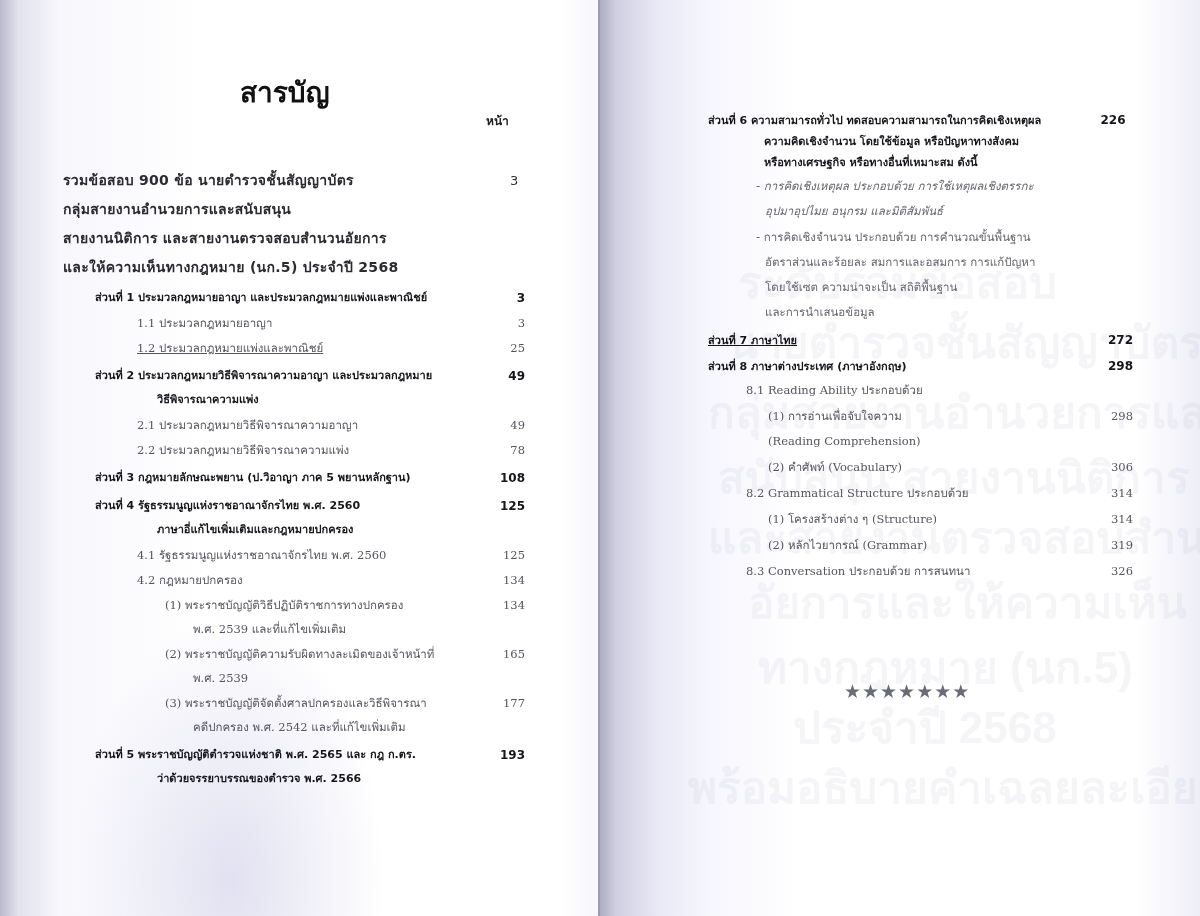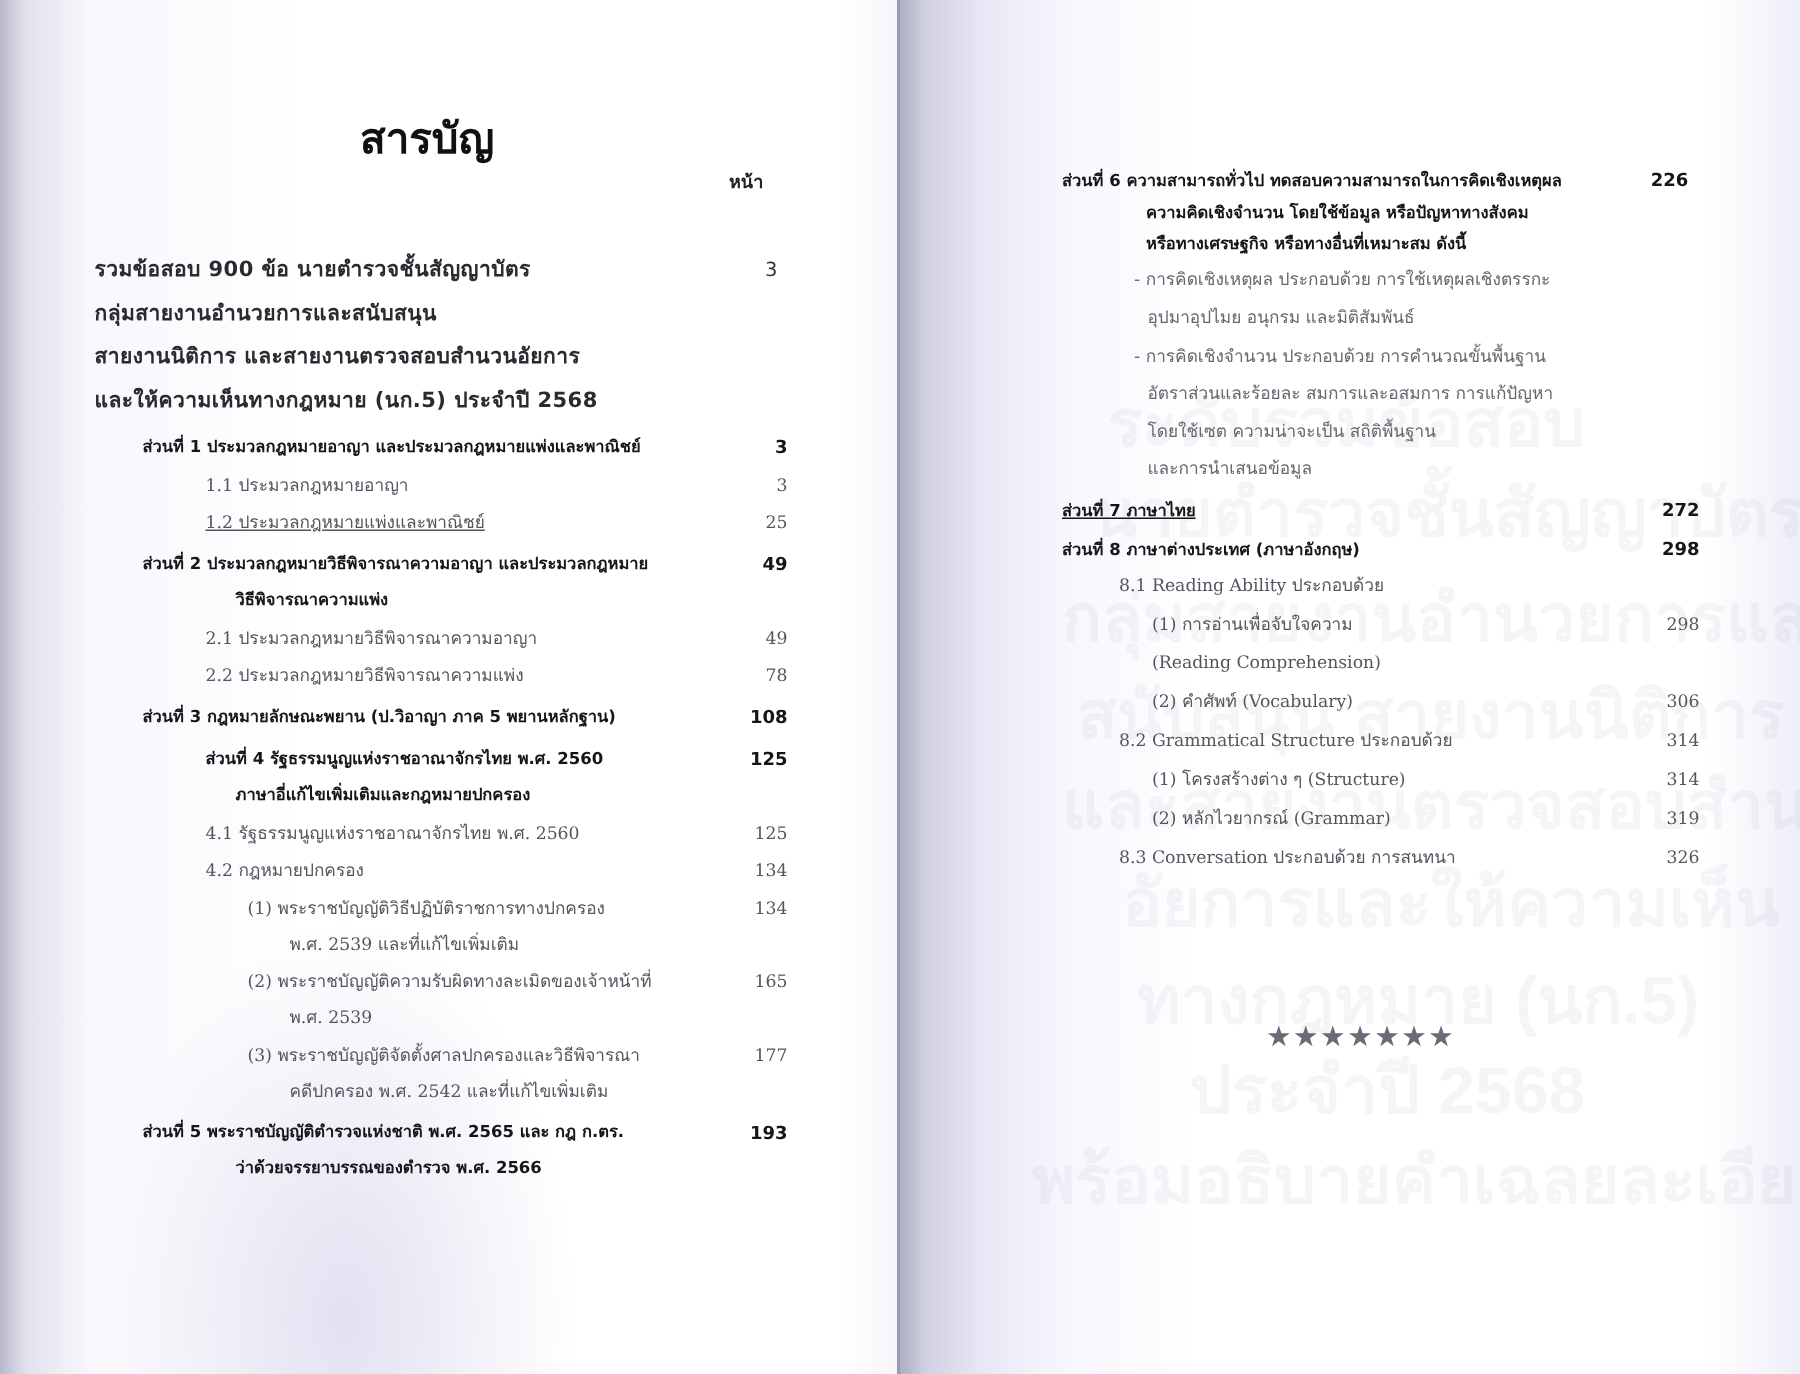--- a/index.html
+++ b/index.html
@@ -125,21 +125,21 @@
         <div class="pg" style="line-height: 24px;">78</div>
       </div>
       <div class="row part" style="margin-top: 4px;">
         <div class="txt" style="padding-left: 0px;">
           <span class="line" style="line-height: 24px;">ส่วนที่ 3  กฎหมายลักษณะพยาน (ป.วิอาญา ภาค 5 พยานหลักฐาน)</span>
         </div>
         <div class="pg" style="line-height: 24px;">108</div>
       </div>
       <div class="row part" style="margin-top: 4px;">
         <div class="txt" style="padding-left: 0px;">
-          <span class="line" style="line-height: 24px; margin-left: 42px;">ส่วนที่ 4  รัฐธรรมนูญแห่งราชอาณาจักรไทย พ.ศ. 2560</span>
+          <span class="line" style="line-height: 24px;">ส่วนที่ 4  รัฐธรรมนูญแห่งราชอาณาจักรไทย พ.ศ. 2560</span>
           <span class="line" style="line-height: 24px; padding-left: 62px;">ภาษาอี่แก้ไขเพิ่มเติมและกฎหมายปกครอง</span>
         </div>
         <div class="pg" style="line-height: 24px;">125</div>
       </div>
       <div class="row sub" style="margin-top: 1px;">
         <div class="txt" style="padding-left: 42px;">
           <span class="line" style="line-height: 24px;">4.1 รัฐธรรมนูญแห่งราชอาณาจักรไทย พ.ศ. 2560</span>
         </div>
         <div class="pg" style="line-height: 24px;">125</div>
       </div>
@@ -197,21 +197,21 @@
 <div class="toc toc-right" id="toc-right">
     <div class="row part" style="margin-top: 5px;">
       <div class="txt" style="padding-left: 0px;">
         <span class="line" style="line-height: 21px;">ส่วนที่ 6 ความสามารถทั่วไป ทดสอบความสามารถในการคิดเชิงเหตุผล</span>
         <span class="line" style="line-height: 21px; padding-left: 56px;">ความคิดเชิงจำนวน โดยใช้ข้อมูล หรือปัญหาทางสังคม</span>
         <span class="line" style="line-height: 21px; padding-left: 56px;">หรือทางเศรษฐกิจ หรือทางอื่นที่เหมาะสม ดังนี้</span>
       </div>
       <div class="pg" style="line-height: 21px; text-align: center;">226</div>
     </div>
     <div class="row bullet" style="margin-top: 1px;">
-      <div class="txt" style="padding-left: 48px;">
+      <div class="txt" style="padding-left: 48px; font-style: italic;">
         <span class="line" style="line-height: 25px;">- การคิดเชิงเหตุผล ประกอบด้วย การใช้เหตุผลเชิงตรรกะ</span>
         <span class="line" style="line-height: 25px; padding-left: 9px;">อุปมาอุปไมย อนุกรม และมิติสัมพันธ์</span>
       </div>
       <div class="pg" style="line-height: 25px;"></div>
     </div>
     <div class="row bullet" style="margin-top: 1px;">
       <div class="txt" style="padding-left: 48px;">
         <span class="line" style="line-height: 25px;">- การคิดเชิงจำนวน ประกอบด้วย การคำนวณขั้นพื้นฐาน</span>
         <span class="line" style="line-height: 25px; padding-left: 9px;">อัตราส่วนและร้อยละ สมการและอสมการ การแก้ปัญหา</span>
         <span class="line" style="line-height: 25px; padding-left: 9px;">โดยใช้เซต ความน่าจะเป็น สถิติพื้นฐาน</span>

